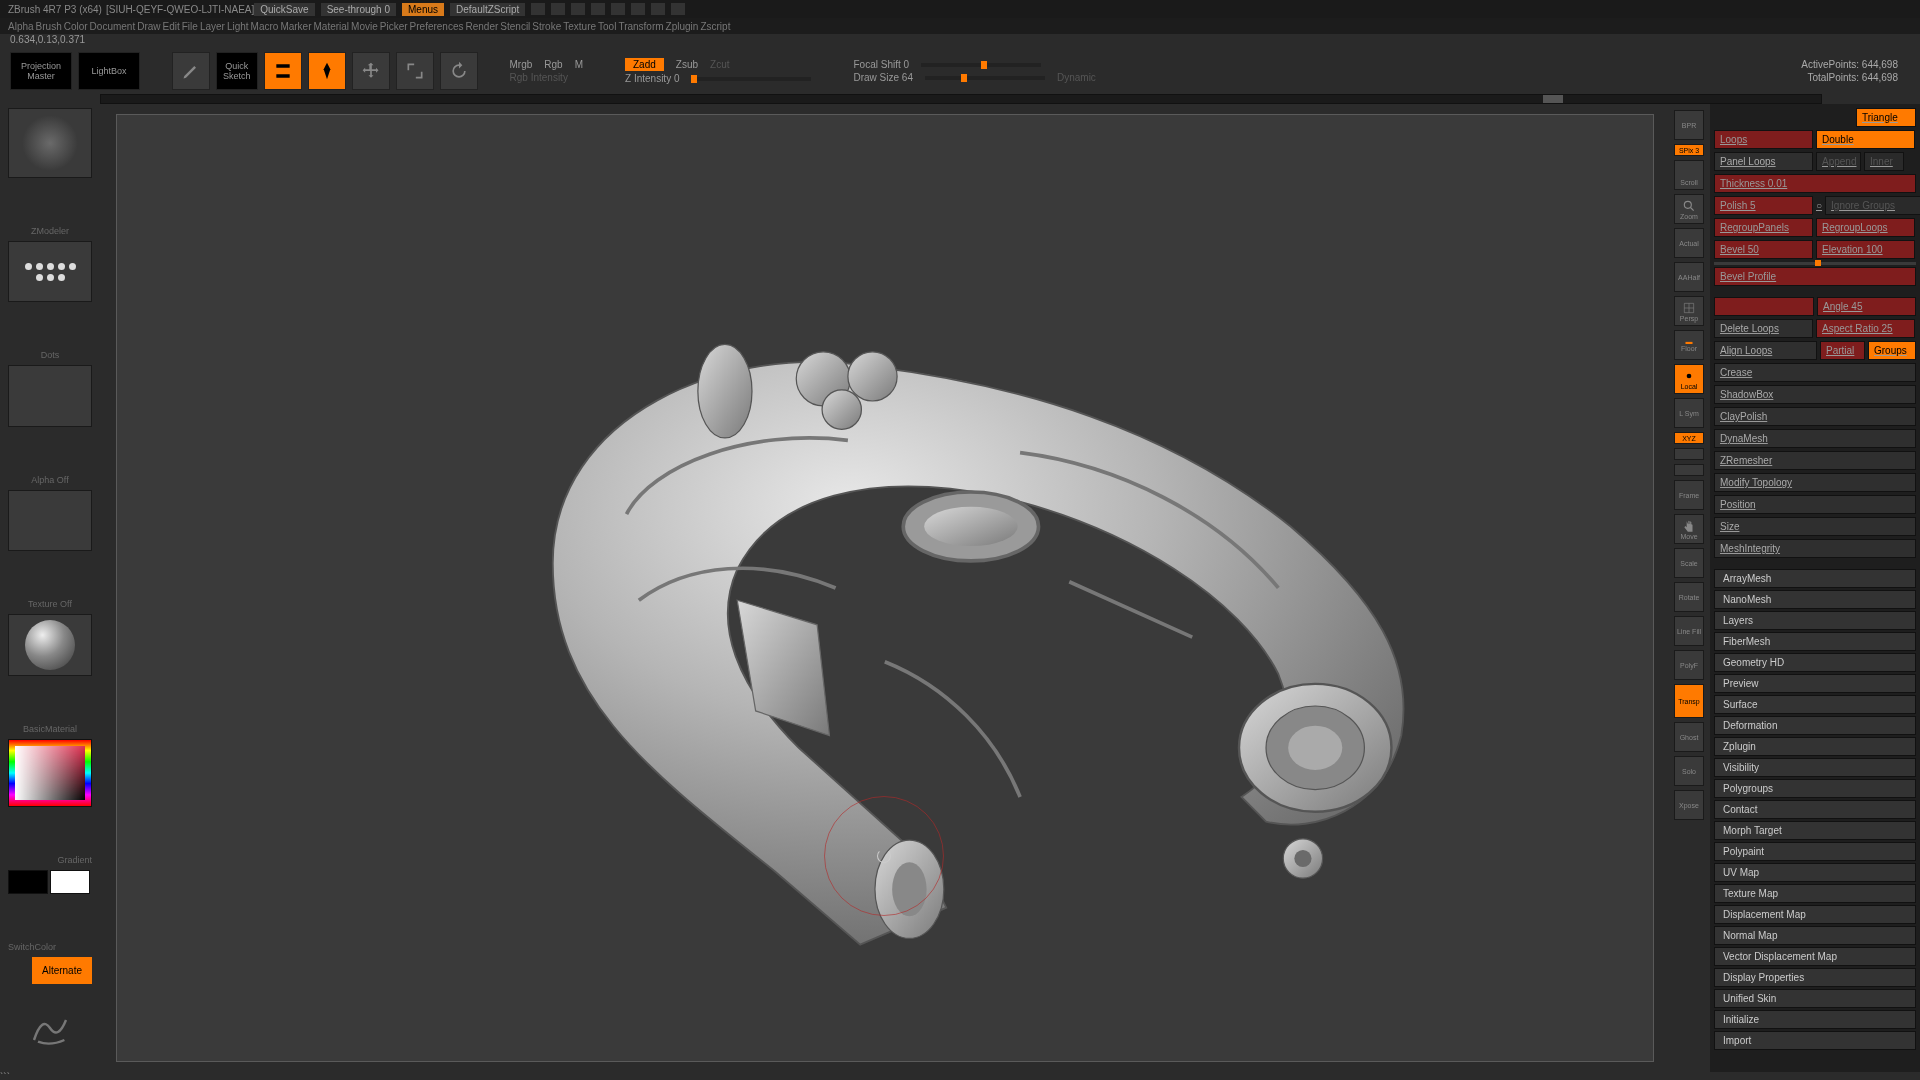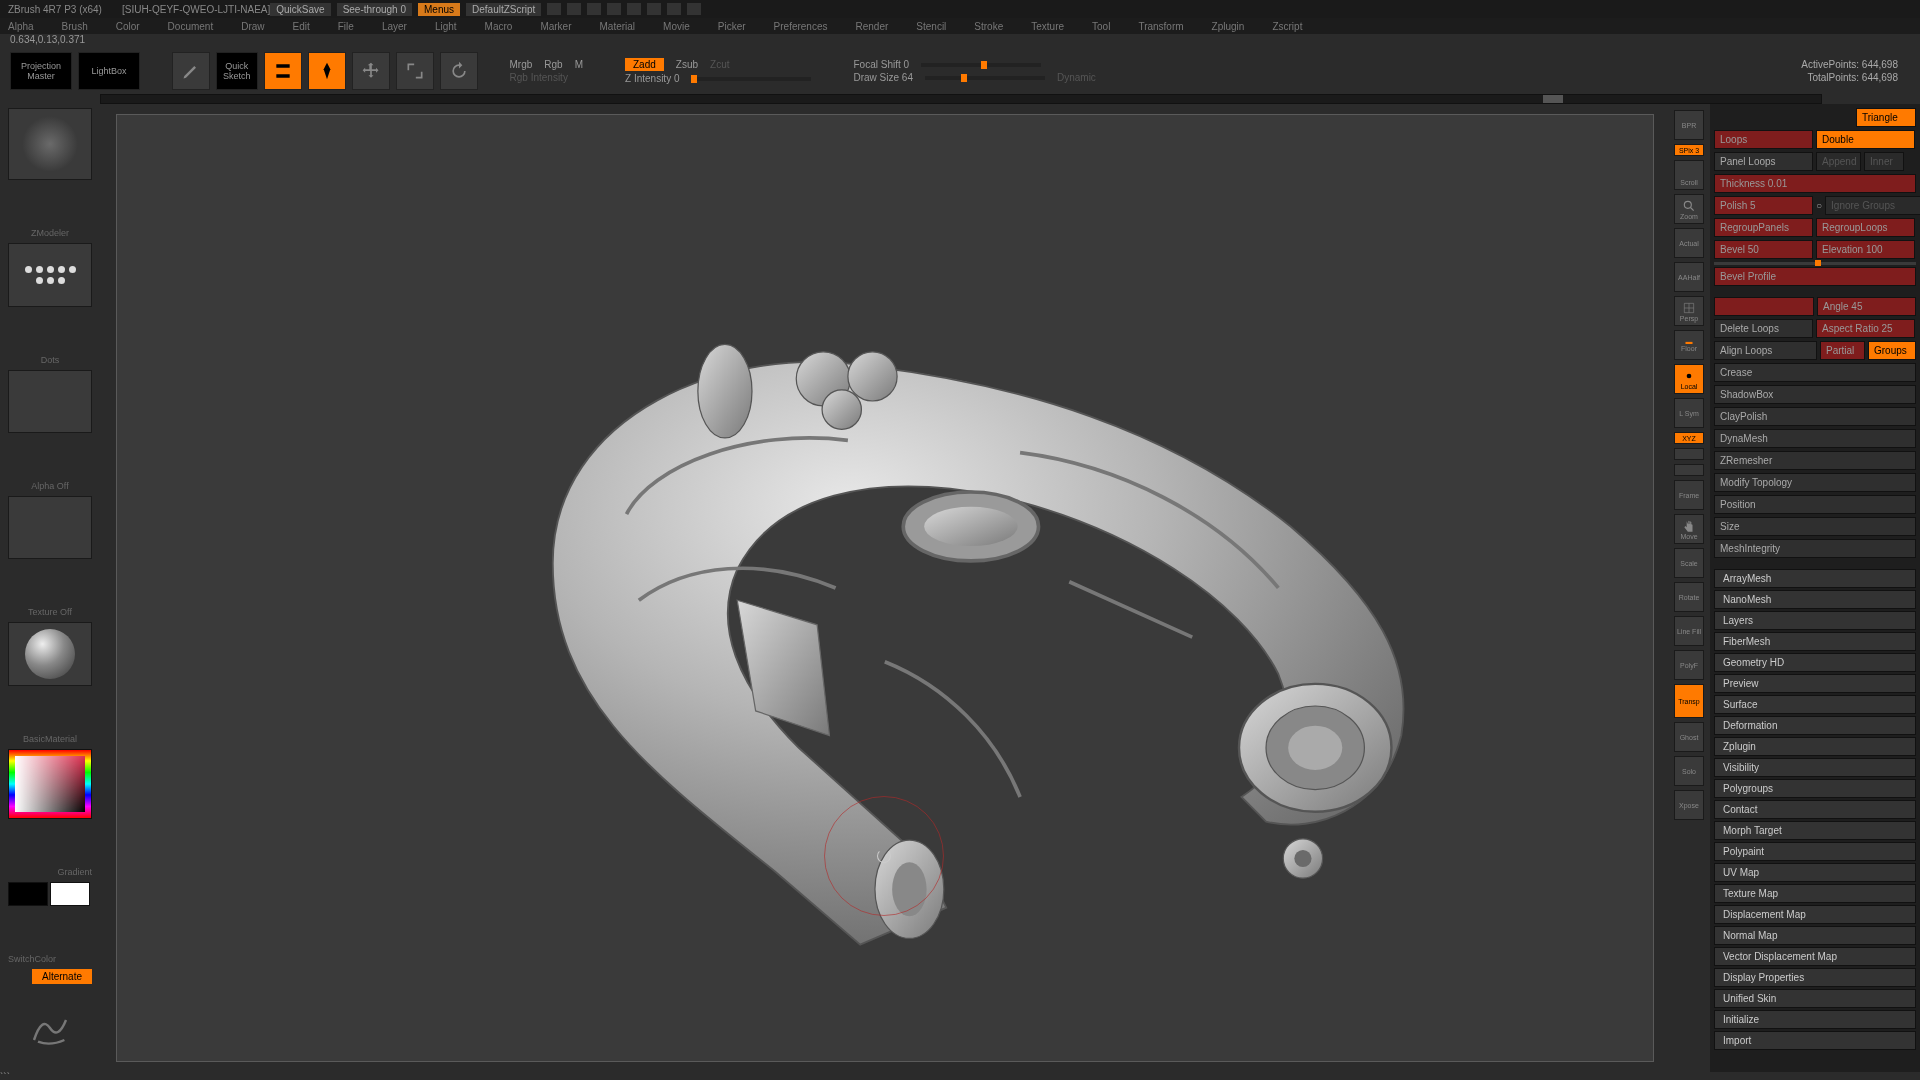--- a/index.html
+++ b/index.html
@@ -1,30 +1,30 @@
 <!DOCTYPE html>
 <html><head>
 <meta charset="utf-8">
 <style>
 * { margin: 0; padding: 0; box-sizing: border-box; font-family: Arial, sans-serif; }
 body { background: #2b2b2b; color: #999; font-size: 10px; overflow: hidden; width: 1920px; height: 1080px; user-select: none; }
 
 
 .titlebar { height: 18px; background: #1a1a1a; display: flex; align-items: center; padding: 0 8px; font-size: 10px; color: #888; }
-.titlebar-left { display: flex; gap: 20px; justify-content: space-between; }
+.titlebar-left { display: flex; gap: 4px; justify-content: space-between; }
 .titlebar-mid { margin-left: 20px; color: #999; flex: 1; display: flex; gap: 8px; }
 .titlebar-mid span { color: #888; }
 .titlebar-mid .bullet::before { content: "• "; color: #666; }
 .titlebar-right { display: flex; gap: 6px; align-items: center; }
 .titlebar-right .btn-dark { background: #333; padding: 1px 6px; color: #aaa; }
 .titlebar-right .btn-orange { background: #d87a1a; padding: 1px 6px; color: #000; }
 .titlebar-right .winbtn { width: 14px; height: 12px; background: #333; }
 
 
-.menubar { height: 16px; background: #1c1c1c; display: flex; align-items: center; padding: 0 8px; gap: 28px; font-size: 10px; color: #777; }
+.menubar { height: 16px; background: #1c1c1c; display: flex; align-items: center; padding: 0 8px; gap: 2px; font-size: 10px; color: #777; }
 .menubar span { cursor: default; }
 
 
 .coordline { height: 14px; padding: 0 10px; font-size: 10px; color: #999; background: #2b2b2b; }
 
 
 .toptool { height: 46px; background: #2b2b2b; display: flex; align-items: center; padding: 0 10px; gap: 6px; }
 .tool-btn { background: #000000; color: #999; font-size: 9px; display: flex; flex-direction: column; align-items: center; justify-content: center; padding: 4px 6px; border: 1px solid #222; min-width: 40px; height: 38px; text-align: center; }
 .tool-btn.wide { min-width: 62px; }
 .tool-iconbox { width: 38px; height: 38px; background: #3a3a3a; border: 1px solid #222; display: flex; align-items: center; justify-content: center; }
@@ -50,41 +50,41 @@
 .left-box.med { height: 70px; }
 .left-label { font-size: 9px; text-align: center; color: #666; padding: 1px 0; margin-top: 43px; }
 .brush-dots { display: flex; flex-wrap: wrap; gap: 4px; width: 60px; justify-content: center; }
 .brush-dots .dot { width: 7px; height: 7px; border-radius: 50%; background: #ddd; }
 .color-picker { width: 84px; height: 78px; background: linear-gradient(to bottom, #f00, #ff0 16%, #0f0 33%, #0ff 50%, #00f 66%, #f0f 83%, #f00); border: 1px solid #111; position: relative; }
 .color-picker .main-grad { position: absolute; inset: 6px; background: linear-gradient(to right, #fff, transparent), linear-gradient(to top, #000, transparent), #e03050; }
 .color-swatches { display: flex; gap: 2px; }
 .color-swatches .sw { width: 40px; height: 24px; border: 1px solid #111; }
 .sw.black { background: #000; }
 .sw.white { background: #fff; }
-.btn-orange-sm { background: #ff7a00; color: #000; font-size: 10px; text-align: center; padding: 2px; margin-left: 24px; }
+.btn-orange-sm { background: #ff7a00; color: #000; font-size: 10px; text-align: center; padding: 8px; margin-left: 24px; }
 .logo { margin-top: auto; padding: 20px 0; display: flex; justify-content: center; }
 .logo svg { width: 50px; height: 40px; }
 
 
 .canvas-wrap { flex: 1; padding: 10px 16px; }
 .canvas { width: 100%; height: 100%; background: #3a3a3a; border: 1px solid #5a5a5a; position: relative; overflow: hidden; display: flex; align-items: center; justify-content: center; }
 .model-svg { width: 85%; height: 78%; }
 .brush-circle { position: absolute; width: 120px; height: 120px; border: 1px solid rgba(180,40,40,0.6); border-radius: 50%; left: 46%; top: 72%; display: flex; align-items: center; justify-content: center; }
 .brush-circle .inner { width: 14px; height: 14px; border: 1.5px solid #ccc; border-radius: 50%; border-top-color: transparent; }
 
 
 .rightshelf { width: 40px; background: #2b2b2b; display: flex; flex-direction: column; gap: 4px; padding: 6px 4px; }
 .shelf-btn { width: 30px; height: 30px; background: #3a3a3a; border: 1px solid #1a1a1a; display: flex; flex-direction: column; align-items: center; justify-content: center; font-size: 7px; color: #888; }
 .shelf-btn.active { background: #ff7a00; color: #000; }
 .shelf-btn.bar { height: 12px; }
 .shelf-btn svg { width: 14px; height: 14px; }
 
 
 .rightpanel { width: 210px; background: #1e1e1e; padding: 4px; overflow-y: auto; font-size: 10px; }
-.prop-row { display: flex; gap: 3px; margin-bottom: 3px; }
+.prop-row { display: flex; gap: 3px; margin-bottom: 3px; text-decoration: underline; }
 .prop-btn { flex: 1; background: #7f1d1d; color: #999; padding: 3px 5px; border: 1px solid #111; font-size: 10px; white-space: nowrap; overflow: hidden; }
 .prop-btn.half { flex: 0 0 calc(50% - 2px); }
 .prop-btn.active { background: #ff7a00; color: #000; }
 .prop-btn.dim { color: #555; background: #2a2a2a; }
 .prop-btn.head { background: #2f2f2f; color: #aaa; }
 .prop-slider { background: #3a3a3a; height: 3px; position: relative; margin-bottom: 2px; }
 .prop-slider .th { position: absolute; width: 6px; height: 6px; background: #ff7a00; top: -2px; }
 .sec-label { background: #333; color: #ccc; padding: 3px 8px; margin: 2px 0; border: 1px solid #111; }
 </style>
 </head>

